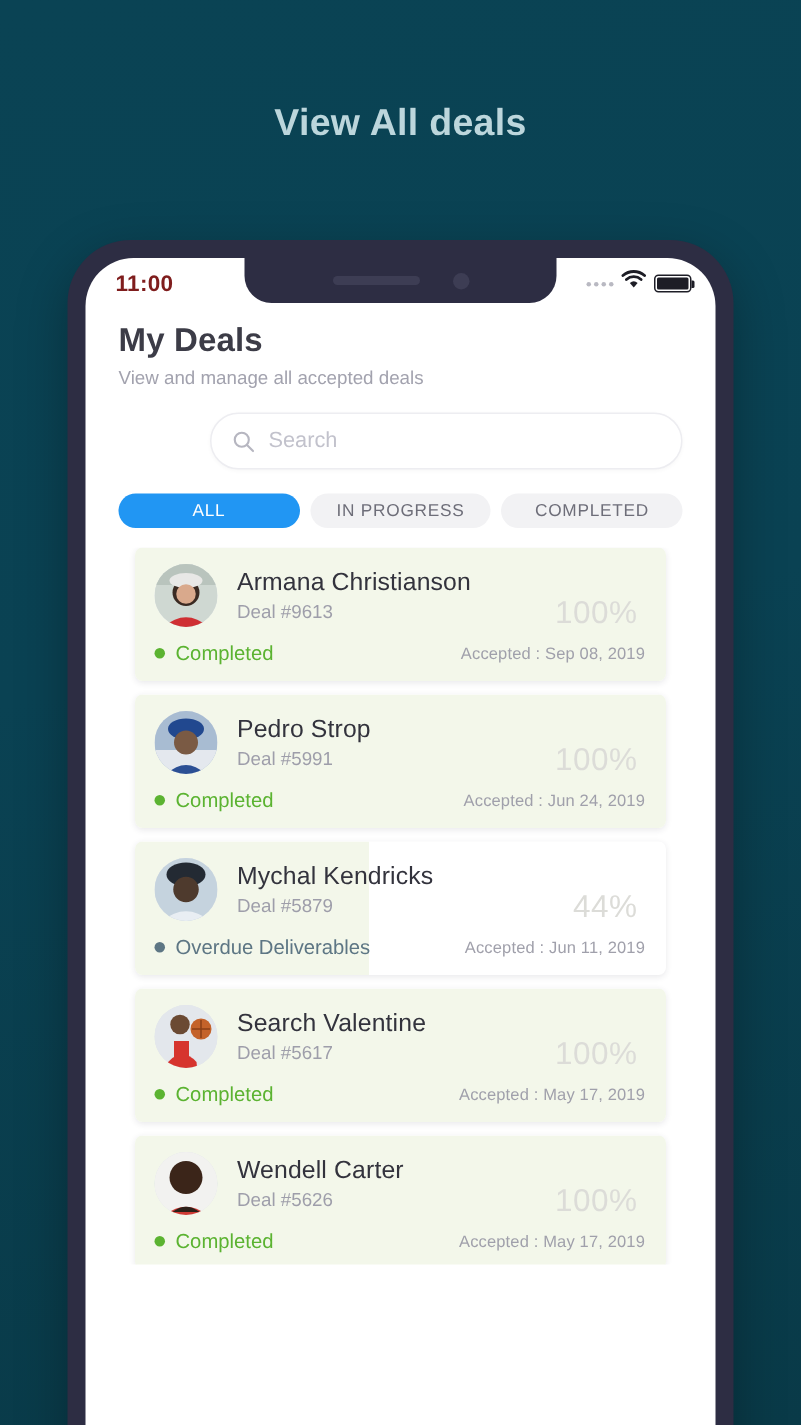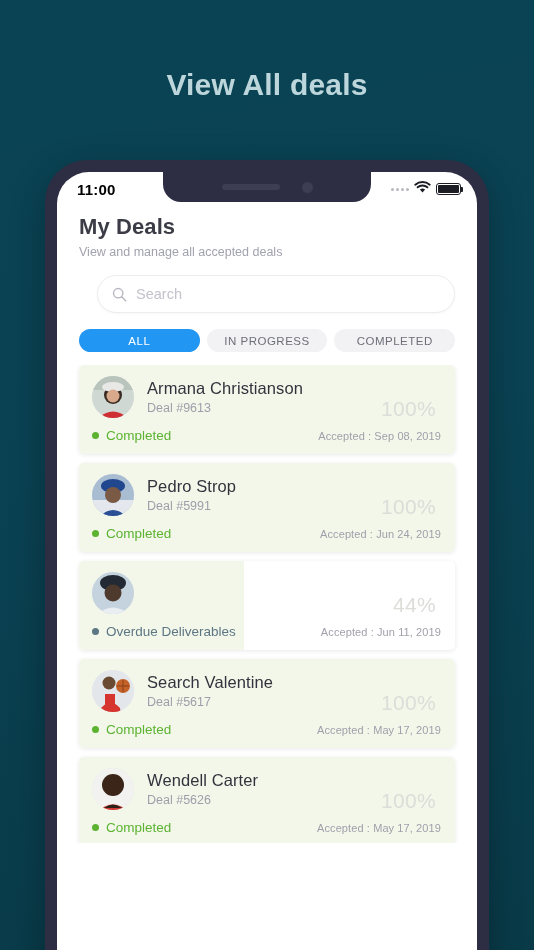--- a/index.html
+++ b/index.html
@@ -13,21 +13,21 @@
     position: relative;
   }
 
   
   .headline {
     position: absolute;
     top: 68px;
     left: 0;
     width: 534px;
     text-align: center;
-    font-size: 30px;
+    font-size: 25px;
     font-weight: 700;
     letter-spacing: 0.2px;
     color: #bcd6dc;
   }
 
   
   .phone {
     position: absolute;
     left: 45px;
     top: 160px;
@@ -83,21 +83,21 @@
     height: 34px;
     display: flex;
     align-items: center;
     justify-content: space-between;
     padding: 0 16px 0 20px;
     z-index: 5;
   }
   .status-time {
     font-size: 15px;
     font-weight: 700;
-    color: #000000;
+    color: #7f1d1d;
     letter-spacing: 0.2px;
   }
   .status-right {
     display: flex;
     align-items: center;
     gap: 5px;
   }
   .sig-dots { display: flex; gap: 2px; align-items: center; }
   .sig-dots i {
     width: 3px; height: 3px; border-radius: 50%;
@@ -133,21 +133,21 @@
     color: #3c3c47;
     letter-spacing: 0.1px;
   }
   .page-subtitle {
     margin-top: 5px;
     font-size: 12.5px;
     color: #a2a2ae;
   }
 
   
-  .search-wrap { padding: 16px 22px 0 40px; }
+  .search-wrap { padding: 16px 22px 0 40px; margin-left: 43px; }
   .search-box {
     height: 38px;
     border: 1px solid #ededf1;
     border-radius: 19px;
     display: flex;
     align-items: center;
     padding: 0 14px;
     background: #fff;
     box-shadow: 0 1px 3px rgba(0,0,0,0.035);
   }
@@ -184,21 +184,21 @@
     white-space: nowrap;
   }
   .tab.active {
     background: #2196f3;
     color: #ffffff;
   }
 
   
   .deal-list {
     margin-top: 13px;
-    padding: 0 22px;
+    padding: 0 33px;
     height: 478px;
     overflow: hidden;
   }
   .deal-card {
     position: relative;
     height: 89px;
     margin-bottom: 9px;
     border-radius: 5px;
     background: #ffffff;
     box-shadow: 0 1px 4px rgba(40,40,60,0.10);
@@ -392,20 +392,24 @@
           <div class="deal-inner">
             <div class="deal-top">
               <div class="avatar">
                 <svg width="42" height="42" viewBox="0 0 42 42">
                   <rect width="42" height="42" fill="#c5d3de"></rect>
                   <ellipse cx="21" cy="11" rx="13" ry="8" fill="#232a33"></ellipse>
                   <circle cx="21" cy="21" r="8.5" fill="#4e3a2d"></circle>
                   <path d="M5 42 q16 -13 32 0 Z" fill="#e9eef3"></path>
                 </svg>
               </div>
+              <div class="deal-names">
+                <div class="deal-name">Mychal Kendricks</div>
+                <div class="deal-id">Deal #5879</div>
+              </div>
             </div>
             <div class="deal-pct">44%</div>
             <div class="deal-bottom">
               <div class="deal-status" style="color:#5d7684">
                 <span class="status-dot" style="background:#5d7684"></span>
                 <span>Overdue Deliverables</span>
               </div>
               <div class="deal-accepted">Accepted : Jun 11, 2019</div>
             </div>
           </div>

